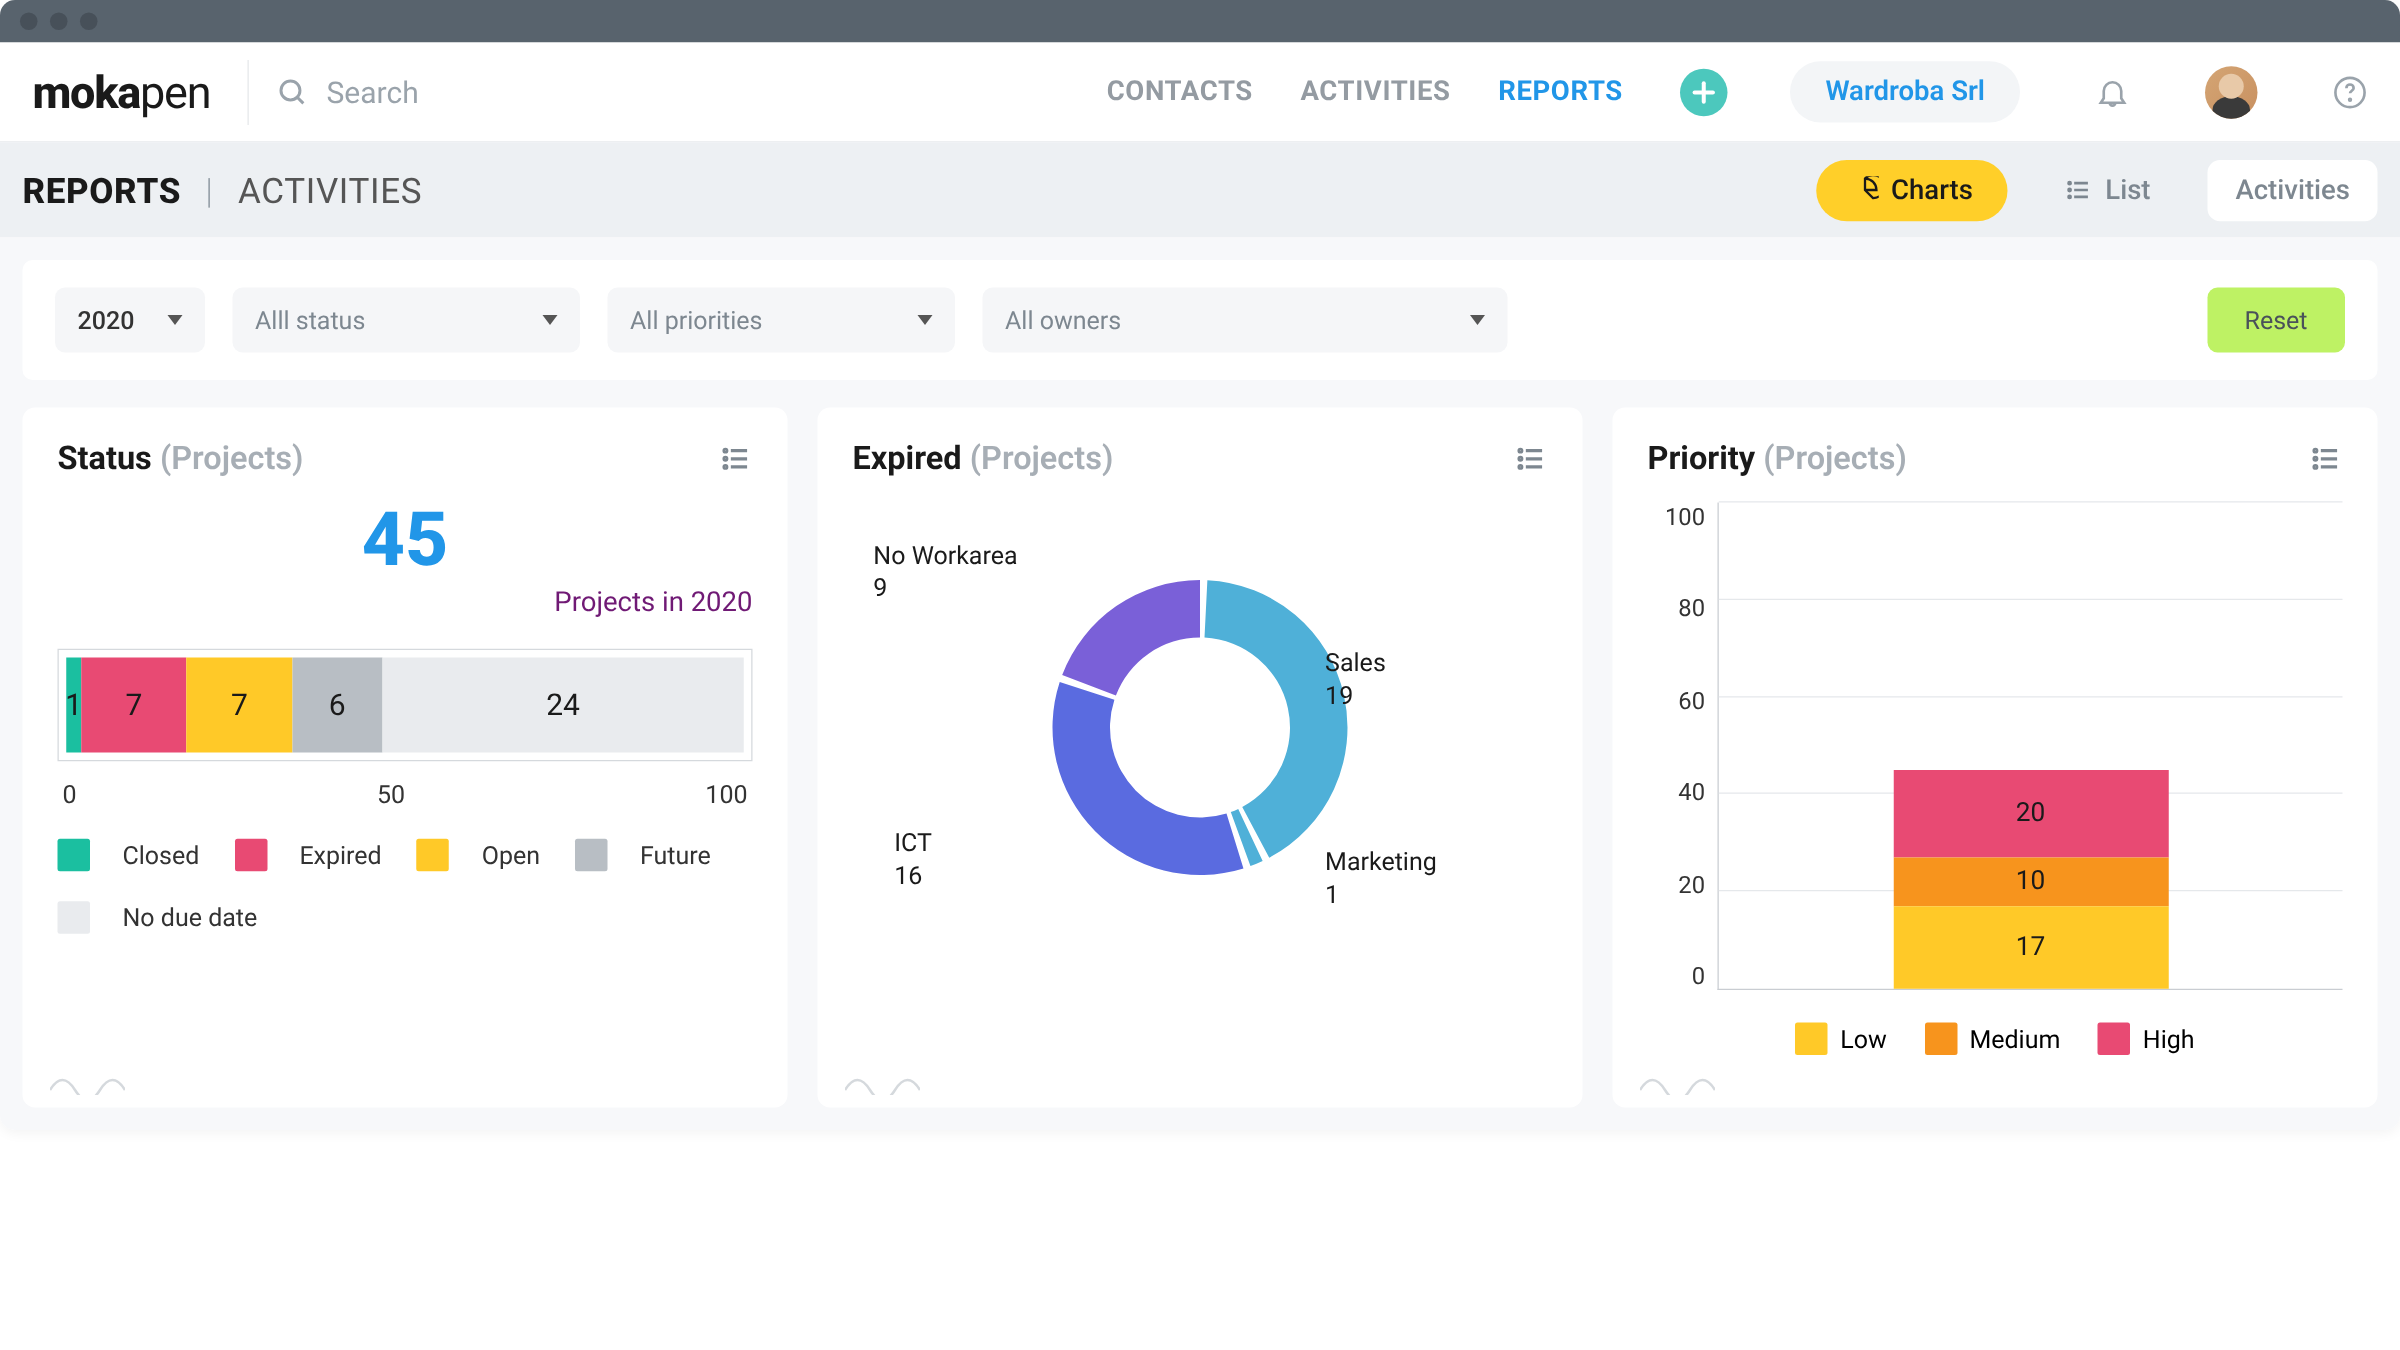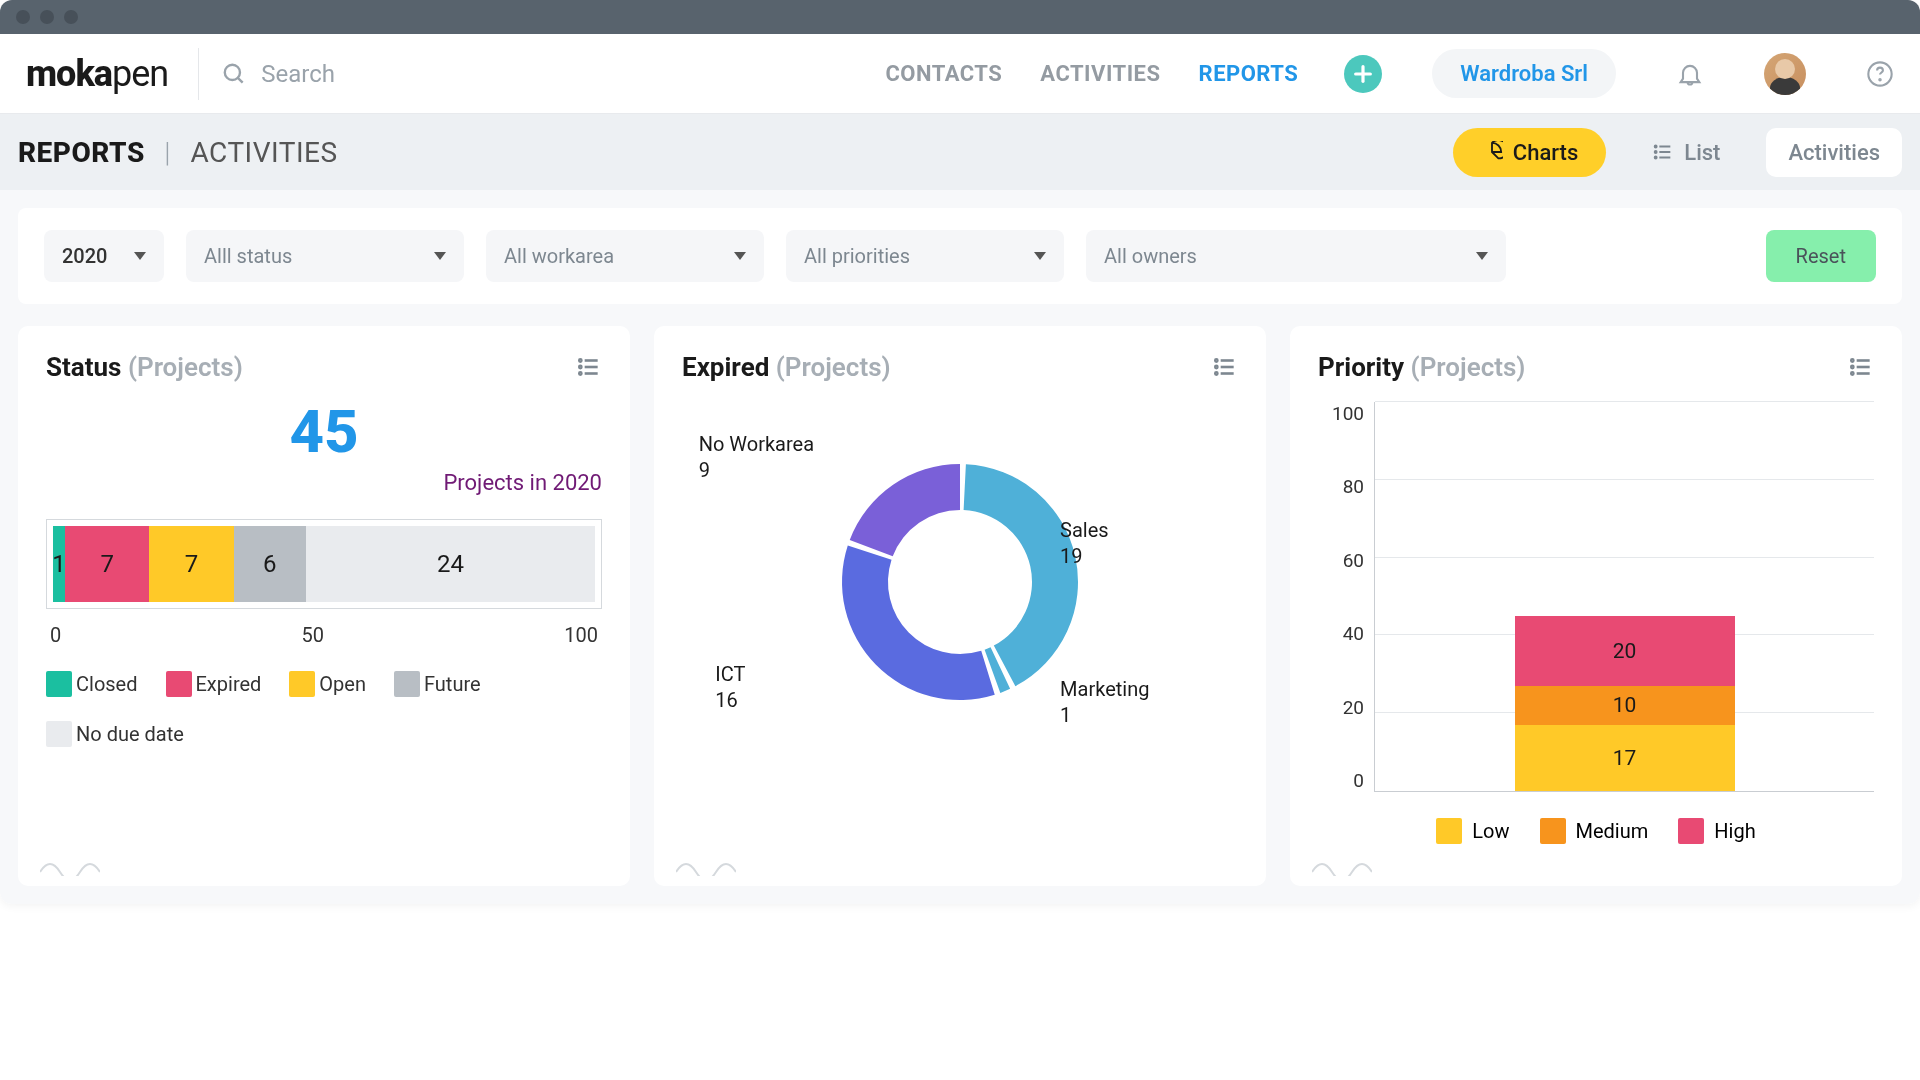--- a/index.html
+++ b/index.html
@@ -31,35 +31,35 @@
 .vtab.active{background:#ffcf29;color:#1a1a1a;font-weight:500}
 .vtab.box{background:#fff;border-radius:10px;padding:12px 22px}
 .content{padding:18px;background:#f7f8fa}
 .sortrow{background:#edf0f3;border-radius:8px;padding:22px 26px;font-size:20px;color:#4a525a;margin-bottom:18px}
 .sortrow .v{color:#7d8790;margin-left:22px}
 .filters{background:#fff;border-radius:8px;padding:22px 26px;display:flex;gap:22px;align-items:center;margin-bottom:22px}
 .fsel{background:#f5f6f8;border-radius:8px;padding:14px 18px;display:flex;align-items:center;justify-content:space-between;font-size:20px;color:#7d8790;cursor:pointer}
 .fsel.y{width:120px;color:#333;font-weight:500}
 .fsel.w{width:278px}
 .fsel.xl{width:420px}
-.resetbtn{margin-left:auto;background:#86efac;border-radius:8px;padding:14px 30px;font-size:20px;color:#4a525a;cursor:pointer}
+.resetbtn{margin-left:auto;background:#bef264;border-radius:8px;padding:14px 30px;font-size:20px;color:#4a525a;cursor:pointer}
 .cards{display:flex;gap:24px}
 .card{background:#fff;border-radius:10px;padding:26px 28px 20px;flex:1;min-height:560px;position:relative}
 .card-hdr{display:flex;align-items:center;justify-content:space-between;margin-bottom:20px}
 .card-title{font-size:26px;font-weight:700;color:#1a1a1a}
 .card-title .sub{color:#a7aeb5;font-weight:600}
 .listicon{color:#7d8790}
 .bignum{text-align:center;font-size:60px;font-weight:800;color:#2196e8;line-height:1}
 .bigcap{text-align:right;font-size:22px;font-weight:400;color:#701a75;margin-top:8px;margin-bottom:24px}
 .stackbar{border:1px solid #d5d9dd;padding:6px;position:relative}
 .sbar{height:76px;display:flex;width:100%}
 .seg{display:flex;align-items:center;justify-content:center;font-size:24px;font-weight:400;color:#1a1a1a}
 .axis{display:flex;justify-content:space-between;font-size:20px;color:#333;margin-top:14px;padding:0 4px}
 .legend{display:flex;flex-wrap:wrap;gap:24px 28px;margin-top:24px;font-size:20px;color:#333}
-.legend .li{display:flex;align-items:center;gap:4px}
+.legend .li{display:flex;align-items:center;gap:26px}
 .sw{width:26px;height:26px;border-radius:2px}
 .donut-wrap{position:relative;width:100%;height:360px;margin-top:20px}
 .donut{position:absolute;left:50%;top:50%;transform:translate(-50%,-50%)}
 .dlabel{position:absolute;font-size:20px;color:#1a1a1a;line-height:1.3}
 .stacked{position:relative;height:390px;margin-top:10px;display:flex}
 .yaxis{display:flex;flex-direction:column;justify-content:space-between;align-items:flex-end;width:56px;font-size:19px;color:#333;padding-right:10px}
 .plot{flex:1;border-left:1px solid #c9cdd2;border-bottom:1px solid #c9cdd2;position:relative;display:flex;align-items:flex-end;justify-content:center;padding:0 40px}
 .gridlines{position:absolute;inset:0}
 .gl{position:absolute;left:0;right:0;height:1px;background:#e5e8eb}
 .col{width:220px;display:flex;flex-direction:column-reverse;position:relative;z-index:2}
@@ -153,24 +153,20 @@
     <div class="filters">
       <div class="fsel y">
           <span>2020</span>
           <span class="caret"></span>
         </div>
       <div class="fsel w">
           <span>Alll status</span>
           <span class="caret"></span>
         </div>
       <div class="fsel w">
-          <span>All workarea</span>
-          <span class="caret"></span>
-        </div>
-      <div class="fsel w">
           <span>All priorities</span>
           <span class="caret"></span>
         </div>
       <div class="fsel xl">
           <span>All owners</span>
           <span class="caret"></span>
         </div>
       <div class="resetbtn">Reset</div>
     </div>
 

